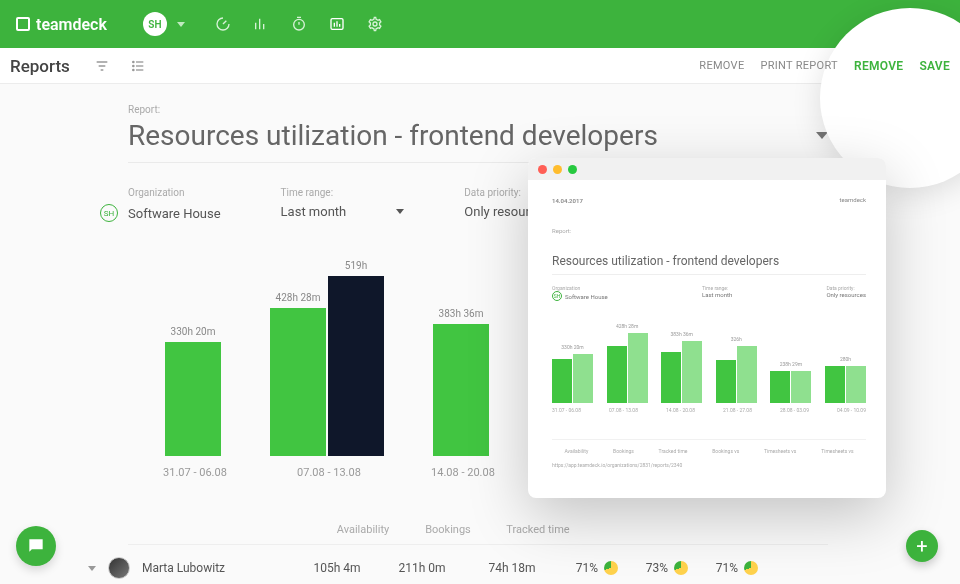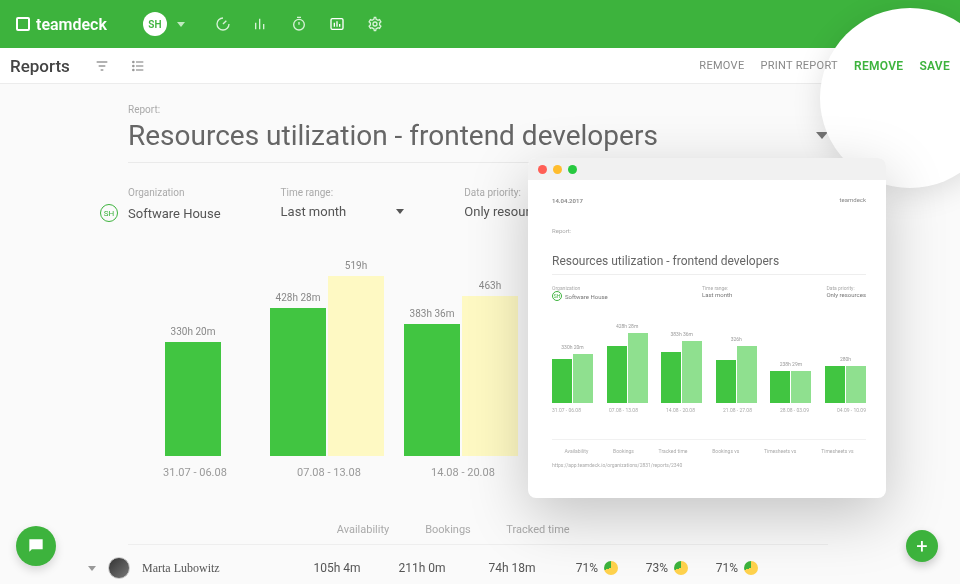--- a/index.html
+++ b/index.html
@@ -30,21 +30,21 @@
   .filters { display:flex; gap:60px; margin-top:24px; font-size:13px; color:#555; }
   .filters .fcol { display:flex; flex-direction:column; gap:6px; }
   .org-row { display:flex; align-items:center; gap:10px; }
   .org-chip { width:18px; height:18px; border-radius:50%; border:1px solid #3db33d; font-size:8px; color:#3db33d; display:flex; align-items:center; justify-content:center; }
   .filter-val { display:flex; align-items:center; gap:10px; }
   .filter-val .dd { width:0; height:0; border-left:4px solid transparent; border-right:4px solid transparent; border-top:5px solid #555; margin-left:40px; }
 
   .chart-area { display:flex; gap:4px; align-items:flex-end; height:200px; margin-top:34px; }
   .pair { display:flex; align-items:flex-end; gap:2px; width:130px; justify-content:center; }
   .bar { width:56px; background:#41c541; position:relative; }
-  .bar.light { background:#fef9c3; }
+  .bar.light { background:#0f172a; }
   .bar .bval { position:absolute; top:-16px; width:100%; text-align:center; font-size:10px; color:#888; }
   .x-axis { display:flex; margin-top:10px; }
   .x-axis div { width:134px; text-align:center; font-size:11px; color:#999; }
 
   .legend-row { display:flex; margin-top:44px; font-size:11px; color:#aaa; }
   .legend-row > div { text-align:center; }
 
   .data-row { display:flex; align-items:center; border-top:1px solid #eee; margin-top:8px; padding:12px 0; }
   .expand-caret { width:0; height:0; border-left:4px solid transparent; border-right:4px solid transparent; border-top:5px solid #999; margin-right:12px; margin-left:-40px; }
   .face { width:22px; height:22px; border-radius:50%; background:linear-gradient(135deg,#333,#777); flex-shrink:0; margin-right:12px; border:1px solid #ccc; }
@@ -174,42 +174,39 @@
             <div class="bval">428h 28m</div>
           </div>
         <div class="bar light" style="height:180px;">
             <div class="bval">519h</div>
           </div>
       </div>
       <div class="pair">
         <div class="bar" style="height:132px;">
             <div class="bval">383h 36m</div>
           </div>
-        <div class="bar light" style="height:160px;">
-            <div class="bval">463h</div>
-          </div>
       </div>
     </div>
     <div class="x-axis">
       <div>31.07 - 06.08</div>
       <div>07.08 - 13.08</div>
       <div>14.08 - 20.08</div>
     </div>
 
     <div class="legend-row">
       <div style="width:190px;"></div>
       <div style="width:90px;">Availability</div>
       <div style="width:80px;">Bookings</div>
       <div style="width:100px;">Tracked time</div>
     </div>
 
     <div class="data-row">
       <div class="expand-caret"></div>
       <div class="face"></div>
-      <div class="metric" style="width:150px; text-align:left;font-family:Liberation Serif, serif;">Marta Lubowitz</div>
+      <div class="metric" style="width:150px; text-align:left;">Marta Lubowitz</div>
       <div class="metric" style="width:90px;">105h 4m</div>
       <div class="metric" style="width:80px;">211h 0m</div>
       <div class="metric" style="width:100px;">74h 18m</div>
       <div class="metric" style="width:70px;"><span>71%</span><span class="donut"></span></div>
       <div class="metric" style="width:70px;"><span>73%</span><span class="donut"></span></div>
       <div class="metric" style="width:70px;"><span>71%</span><span class="donut"></span></div>
     </div>
   </div>
 </div>
 

